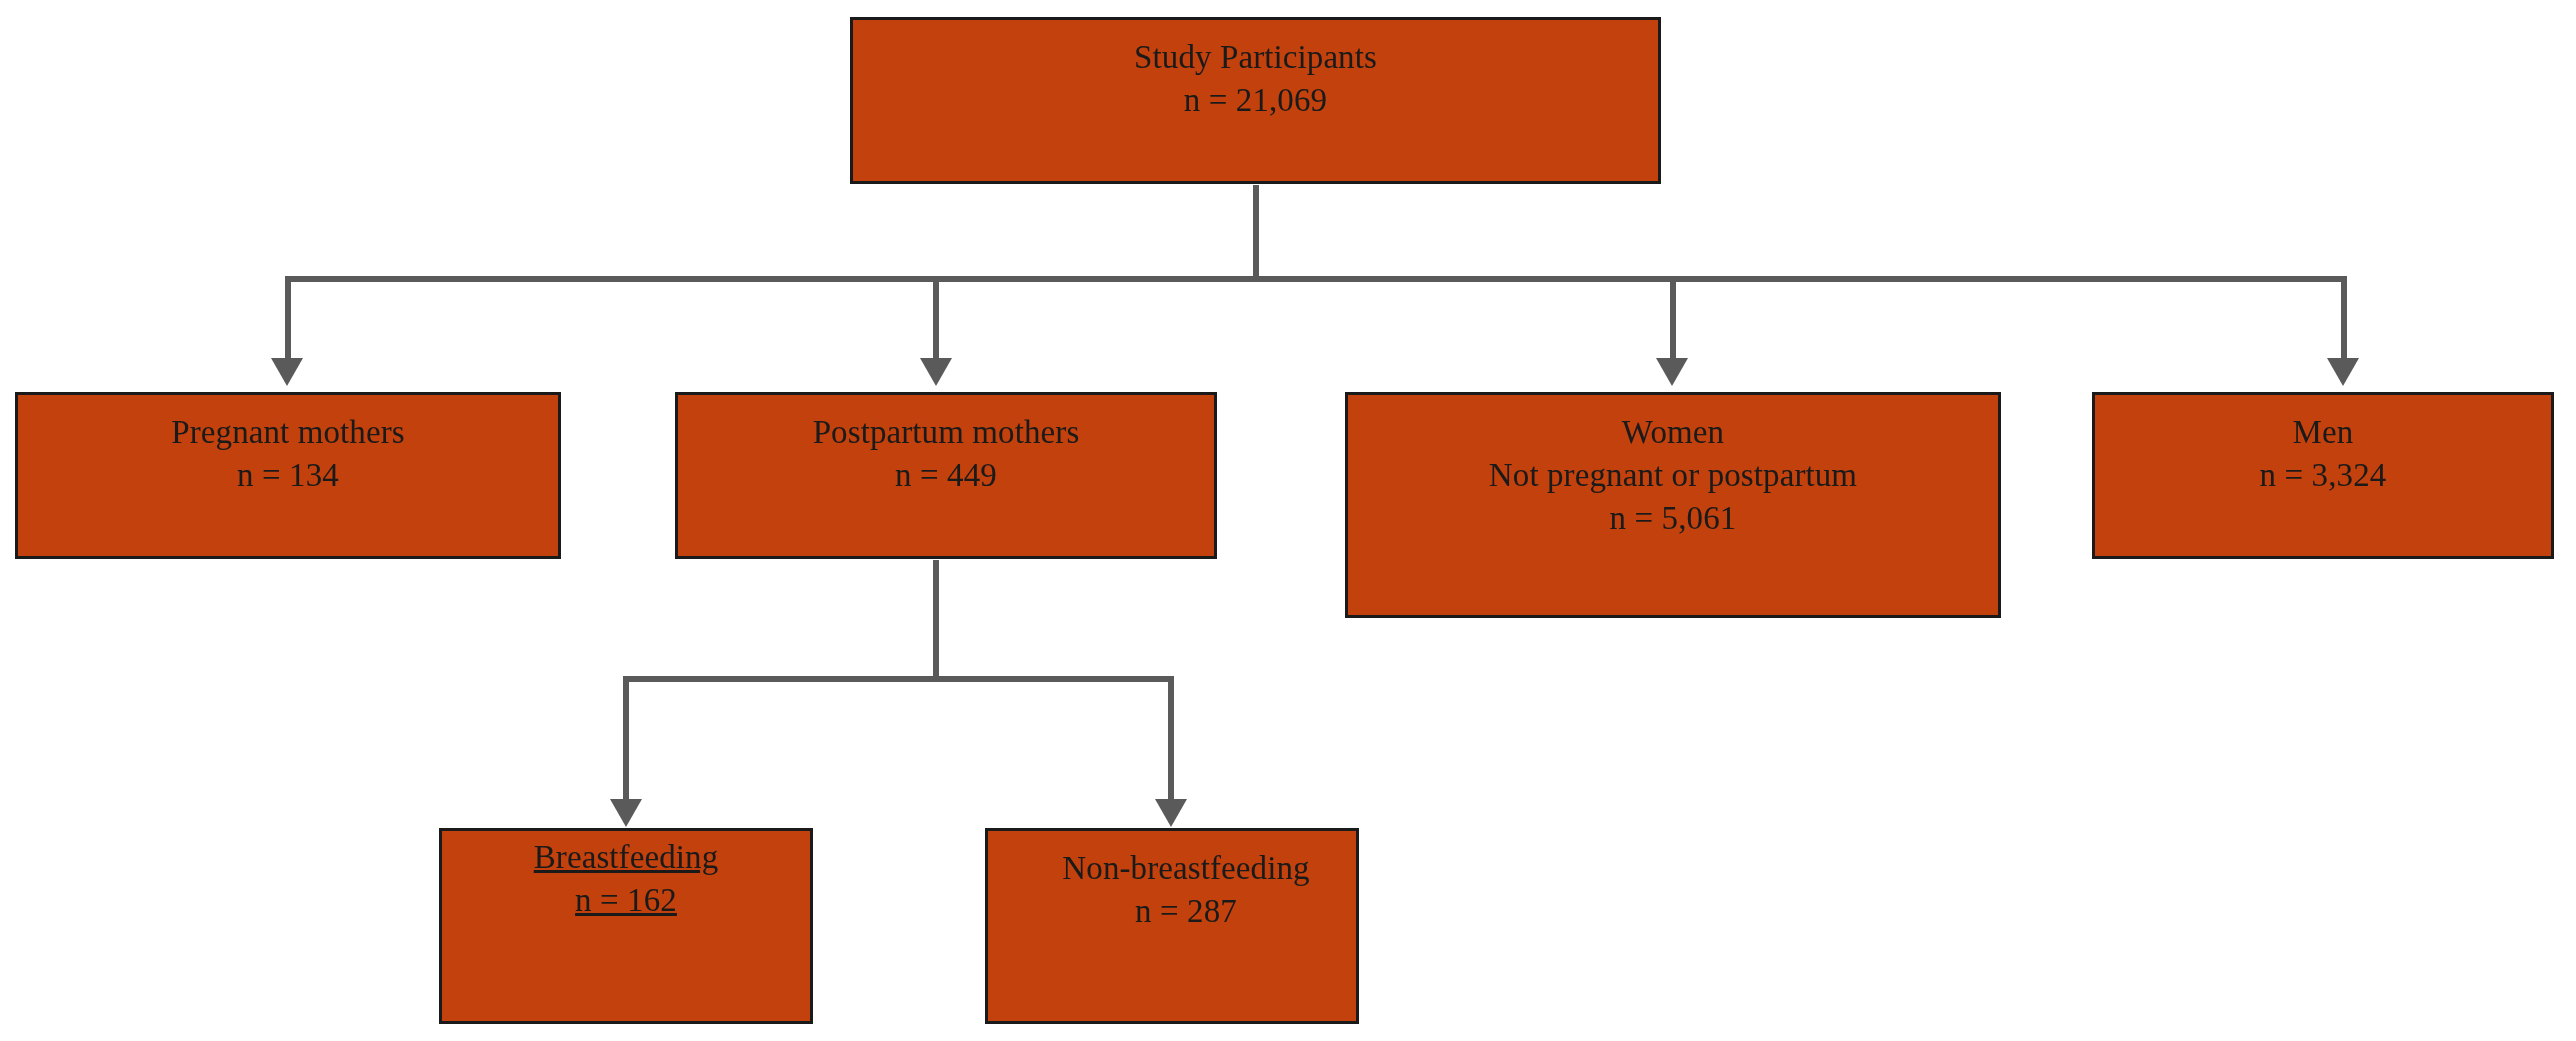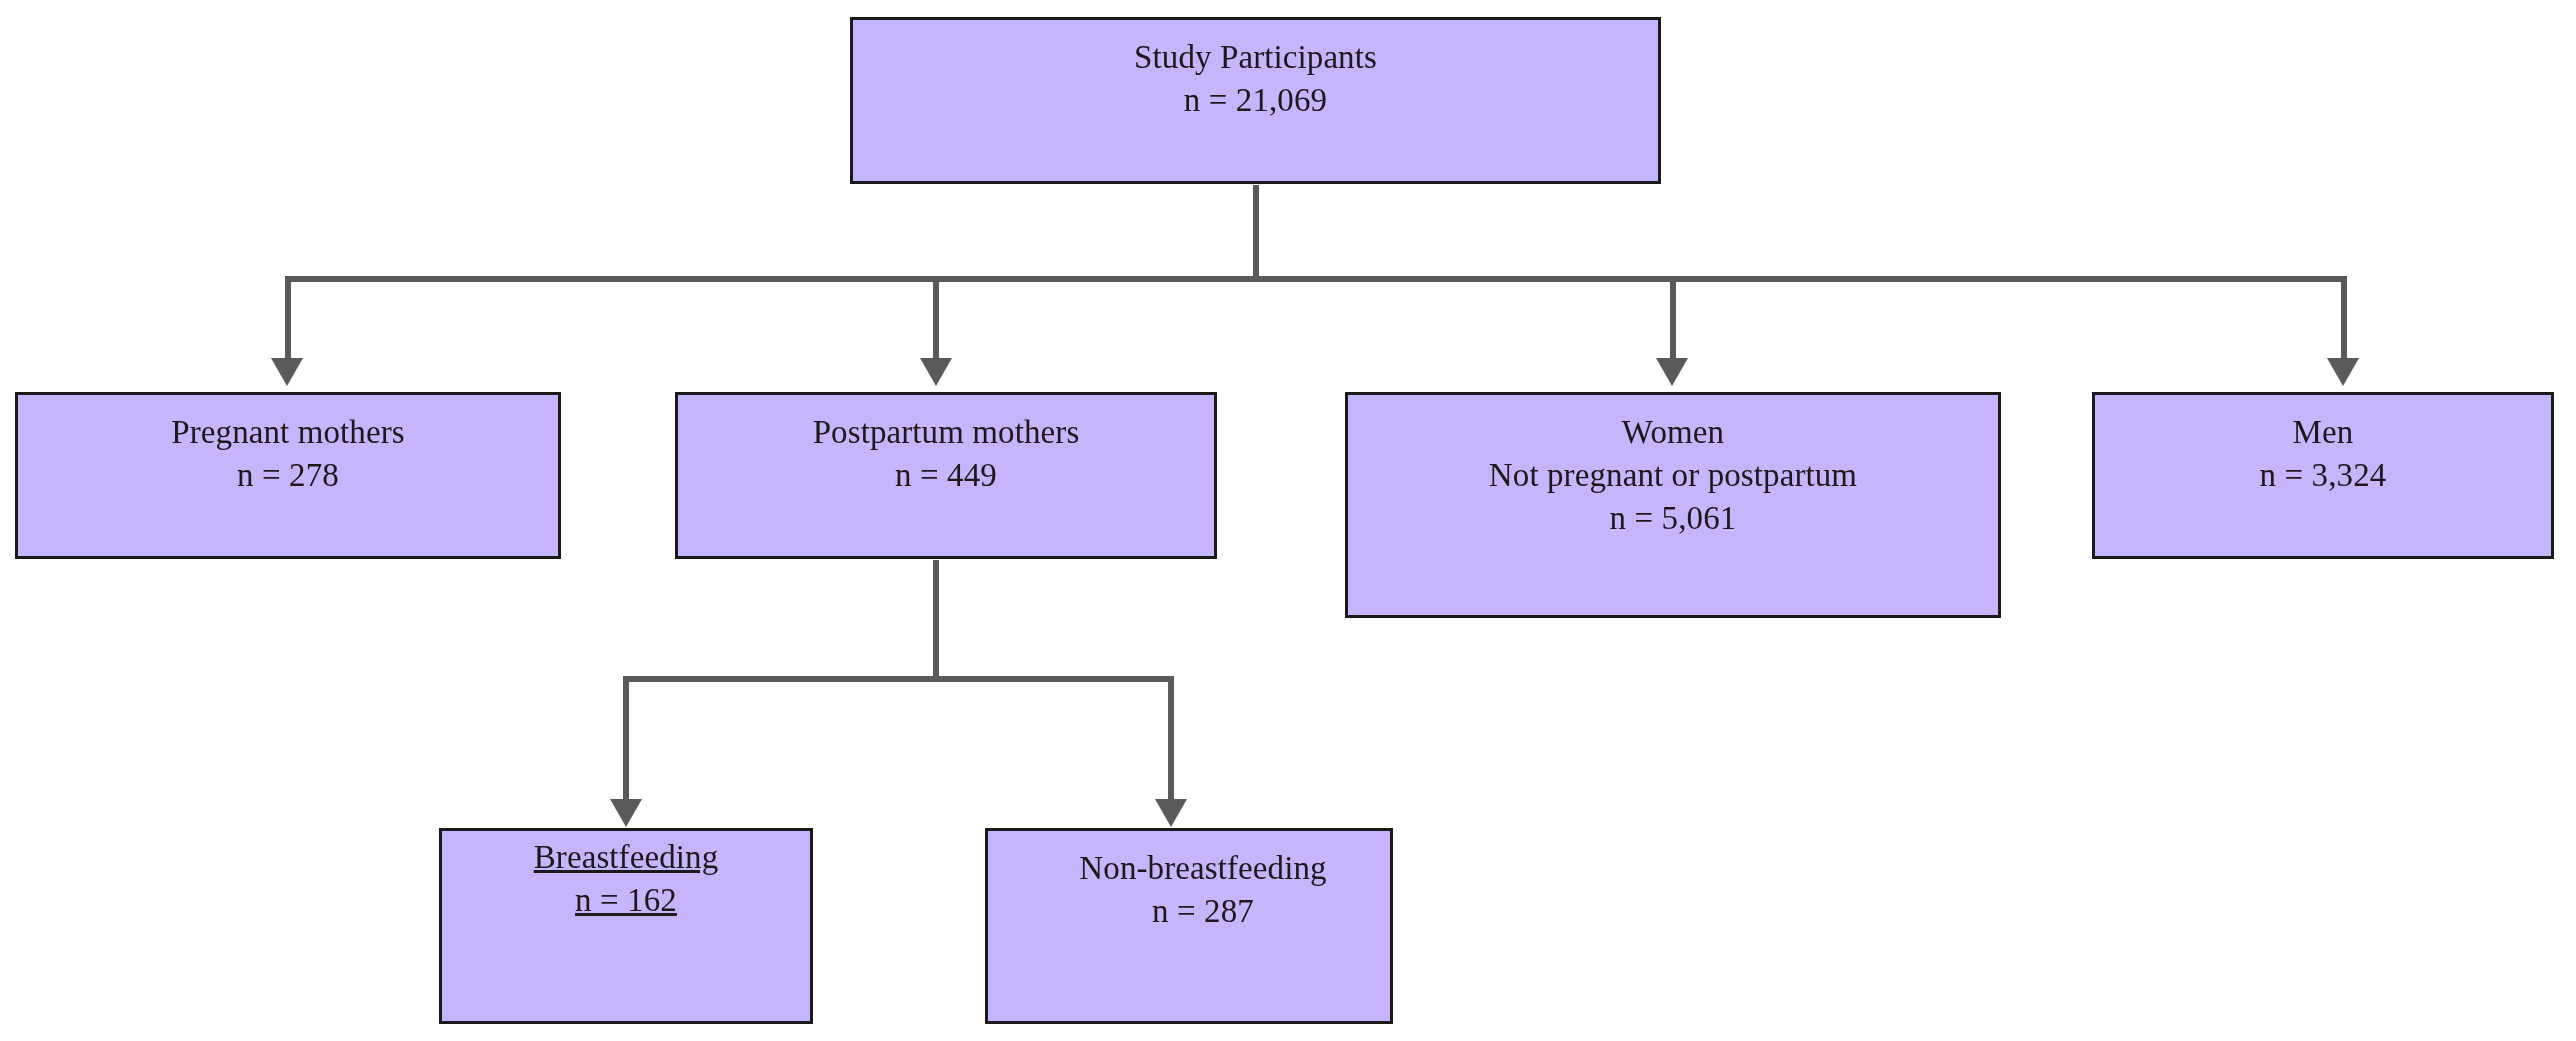--- a/index.html
+++ b/index.html
@@ -11,21 +11,21 @@
     position: relative;
     width: 2576px;
     height: 1041px;
     background: #ffffff;
     font-family: "Liberation Serif", "DejaVu Serif", serif;
     overflow: hidden;
   }
   .node {
     position: absolute;
     box-sizing: border-box;
-    background: #c4b5fd;
+    background: #c2410c;
     border: 3px solid #1a1a1a;
     display: flex;
     flex-direction: column;
     align-items: center;
     justify-content: flex-start;
     text-align: center;
     color: #1a1a1a;
   }
   .node .line {
     display: block;
@@ -34,21 +34,21 @@
     white-space: nowrap;
     letter-spacing: 0.1px;
   }
   
   #node-study        { left: 850px; top: 17px;   width: 811px; height: 167px; padding-top: 16.4px; }
   #node-pregnant     { left: 15px;   top: 392px;  width: 546px;  height: 167px; padding-top: 16.4px; }
   #node-postpartum   { left: 665px;  top: 392px;  width: 542px;  height: 167px; padding-top: 16.4px; margin-left: 10px; }
   #node-women        { left: 1345px; top: 392px;  width: 656px;  height: 226px; padding-top: 16.4px; align-items: center; }
   #node-men          { left: 2092px; top: 392px;  width: 462px;  height: 167px; padding-top: 16.4px; }
   #node-breastfeed   { left: 439px;  top: 828px; width: 374px;  height: 196px; padding-top: 5px; text-decoration: underline; }
-  #node-nonbreast    { left: 985px; top: 828px; width: 408px;  height: 196px; padding-top: 16.4px; padding-left: 28px; }
+  #node-nonbreast    { left: 985px; top: 828px; width: 374px;  height: 196px; padding-top: 16.4px; padding-left: 28px; }
 
   
   .conn {
     position: absolute;
     background: #5a5a5a;
   }
   .conn.v { width: 6px; }
   .conn.h { height: 6px; }
   .arrowhead {
     position: absolute;
@@ -80,21 +80,21 @@
   <div class="arrowhead" style="left:920px; top:358px;"></div>
 
   <div class="conn v" style="left:1670px; top:276px; height:82px;"></div>
   <div class="arrowhead" style="left:1656px; top:358px;"></div>
 
   <div class="conn v" style="left:2341px; top:276px; height:82px;"></div>
   <div class="arrowhead" style="left:2327px; top:358px;"></div>
 
   <div class="node" id="node-pregnant">
     <span class="line">Pregnant mothers</span>
-    <span class="line">n = 278</span>
+    <span class="line">n = 134</span>
   </div>
 
   <div class="node" id="node-postpartum">
     <span class="line">Postpartum mothers</span>
     <span class="line">n = 449</span>
   </div>
 
   <div class="node" id="node-women">
     <span class="line">Women</span>
     <span class="line">Not pregnant or postpartum</span>

